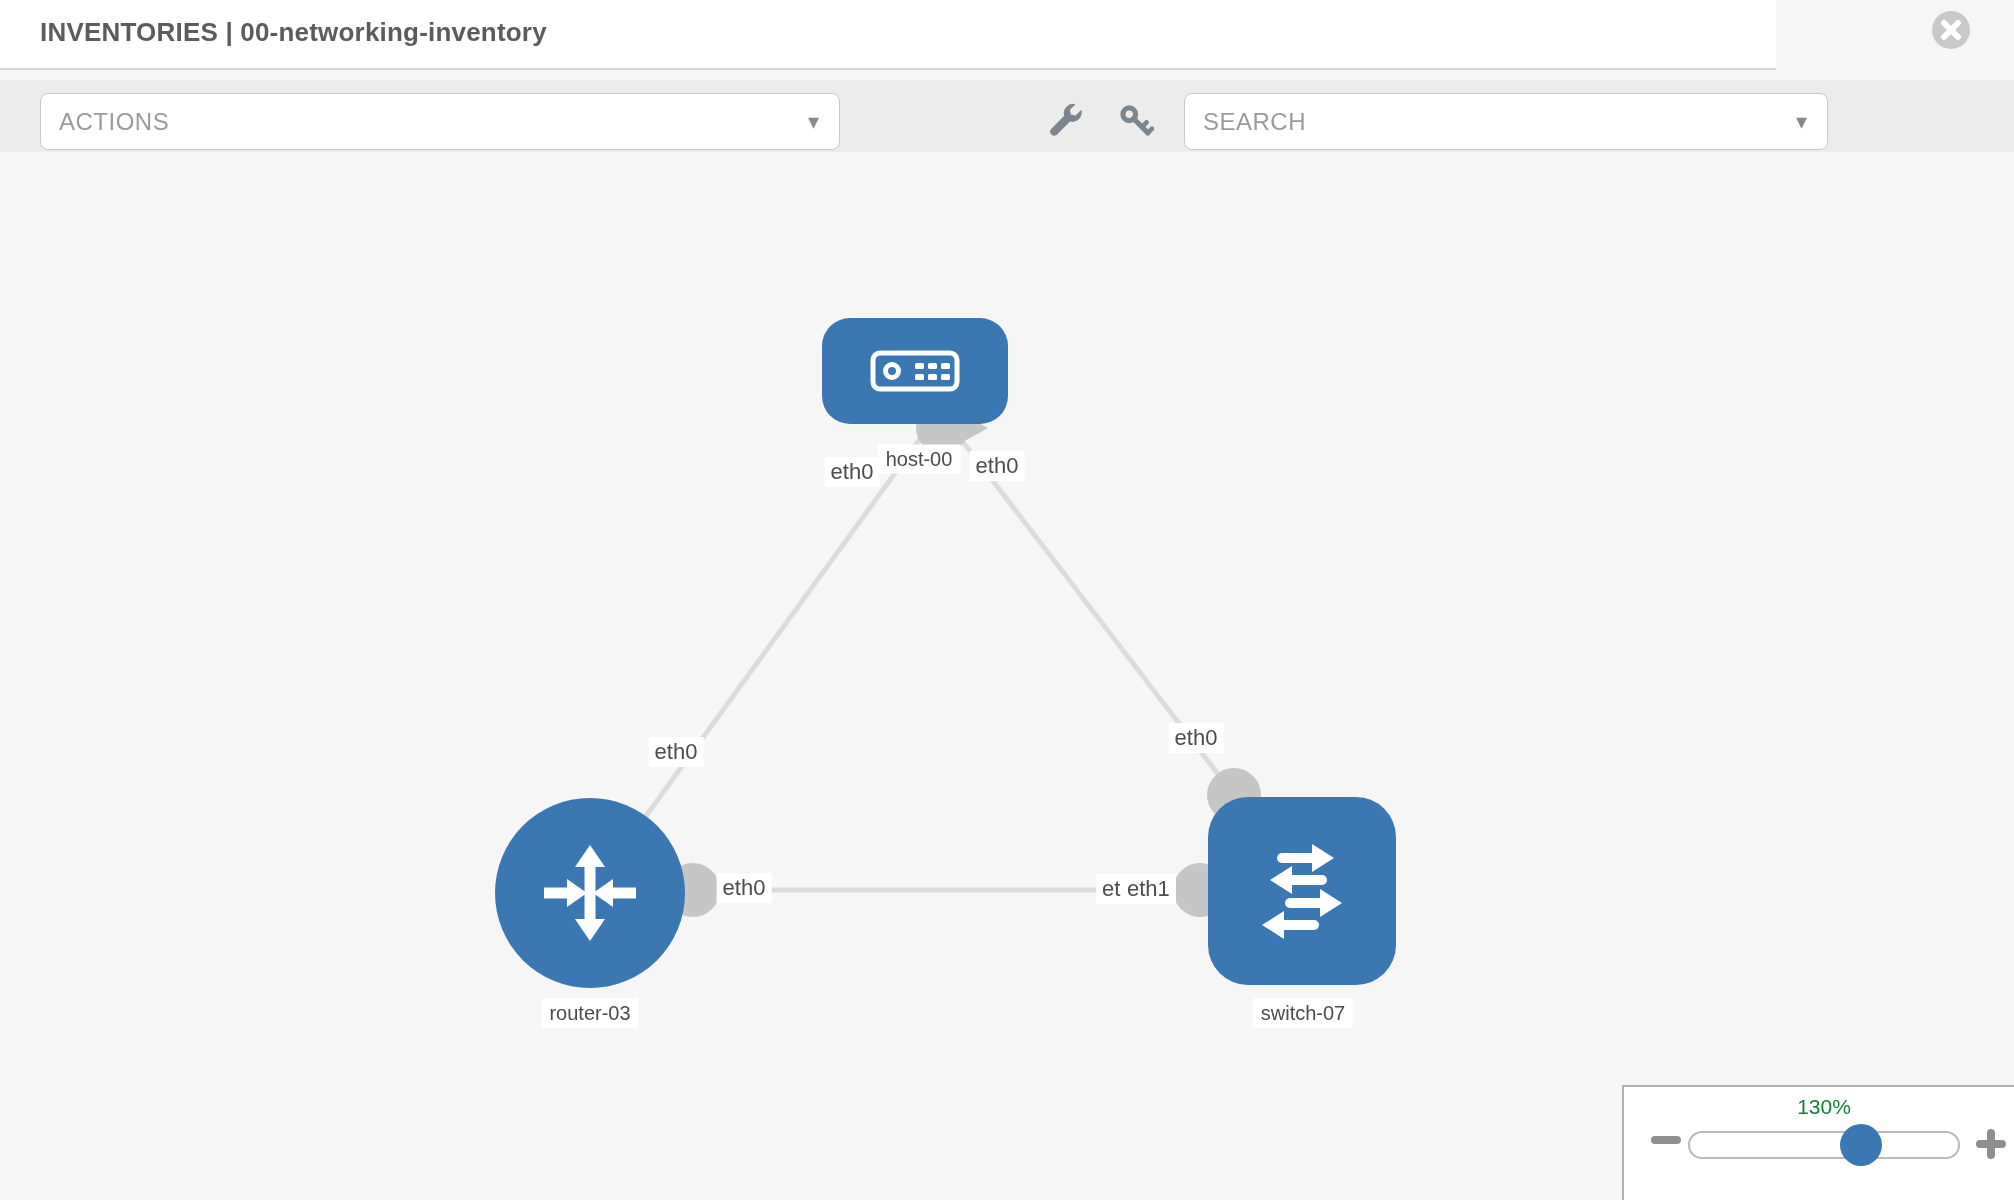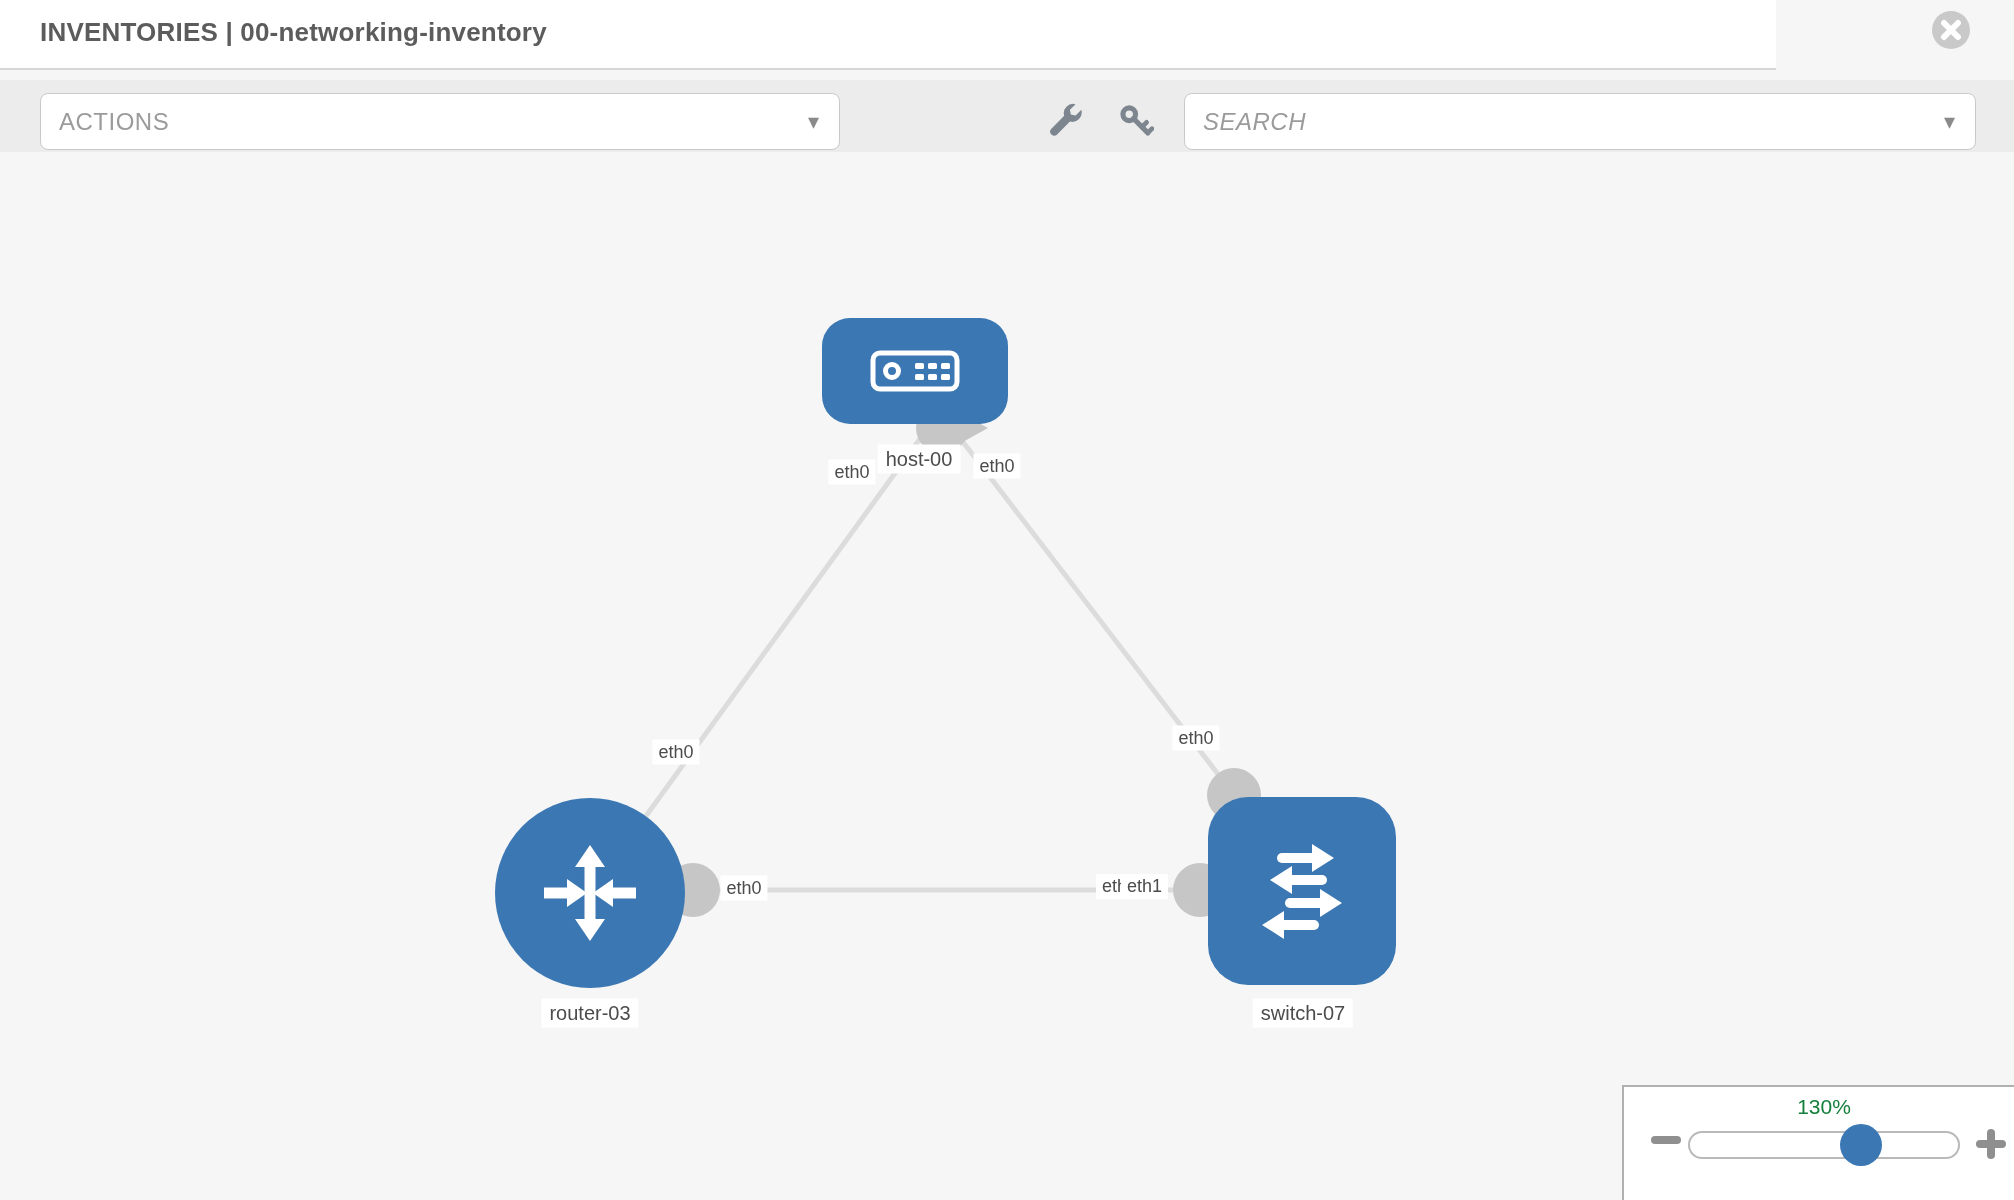--- a/index.html
+++ b/index.html
@@ -18,21 +18,21 @@
 
   
   .toolbar { position:absolute; left:0; top:80px; width:2014px; height:82px;
     background:#ececec; border-bottom:2px solid #d2d2d2; }
   .select-box { position:absolute; top:13px; height:57px; background:#ffffff;
     border:1px solid #c9c9c9; border-radius:8px; cursor:pointer; }
   .select-box .sel-label { position:absolute; left:18px; top:14px; font-size:24px;
     color:#9b9b9b; letter-spacing:0.5px; }
   .select-box .caret { position:absolute; right:20px; top:15px; font-size:22px; color:#8a8a8a; }
   .actions-box { left:40px; width:800px; }
-  .search-box { left:1184px; width:792px;font-style:italic; }
+  .search-box { left:1184px; width:644px; }
   .tool-icon { position:absolute; top:23px; width:36px; height:36px; cursor:pointer; }
   .wrench { left:1048px; }
   .key { left:1118px; }
 
   
   .canvas { position:absolute; left:0; top:152px; width:2014px; height:1048px;
     background:#f6f6f6; }
   .links-svg { position:absolute; left:0; top:0; z-index:1; }
 
   .node { position:absolute; z-index:2; background:#3b77b2; cursor:pointer; }
@@ -40,21 +40,21 @@
   .node-host { left:822px; top:166px; width:186px; height:106px; border-radius:28px; }
   .node-host svg { left:48px; top:29px; }
   .node-router { left:495px; top:646px; width:190px; height:190px; border-radius:50%; }
   .node-router svg { left:35px; top:35px; }
   .node-switch { left:1208px; top:645px; width:188px; height:188px; border-radius:40px; }
   .node-switch svg { left:34px; top:34px; }
 
   .chip { position:absolute; z-index:3; background:#ffffff; color:#4c4c4c;
     white-space:nowrap; transform:translate(-50%,-50%); }
   .name-chip { font-size:20px; padding:3px 8px; }
-  .if-chip { font-size:18px; padding:2px 6px; }
+  .if-chip { font-size:22px; padding:2px 6px; }
   .if-chip.no-center { transform:none; }
 
   
   .zoom-panel { position:absolute; left:1622px; top:1085px; width:420px; height:140px;
     background:#ffffff; border:2px solid #b0b0b0; z-index:4; }
   .zoom-level { position:absolute; left:200px; top:8px; transform:translateX(-50%);
     font-size:21px; color:#15803d; }
   .zoom-minus, .zoom-plus { position:absolute; cursor:pointer; }
   .zoom-minus { left:26px; top:44px; }
   .zoom-plus { left:350px; top:40px; }

